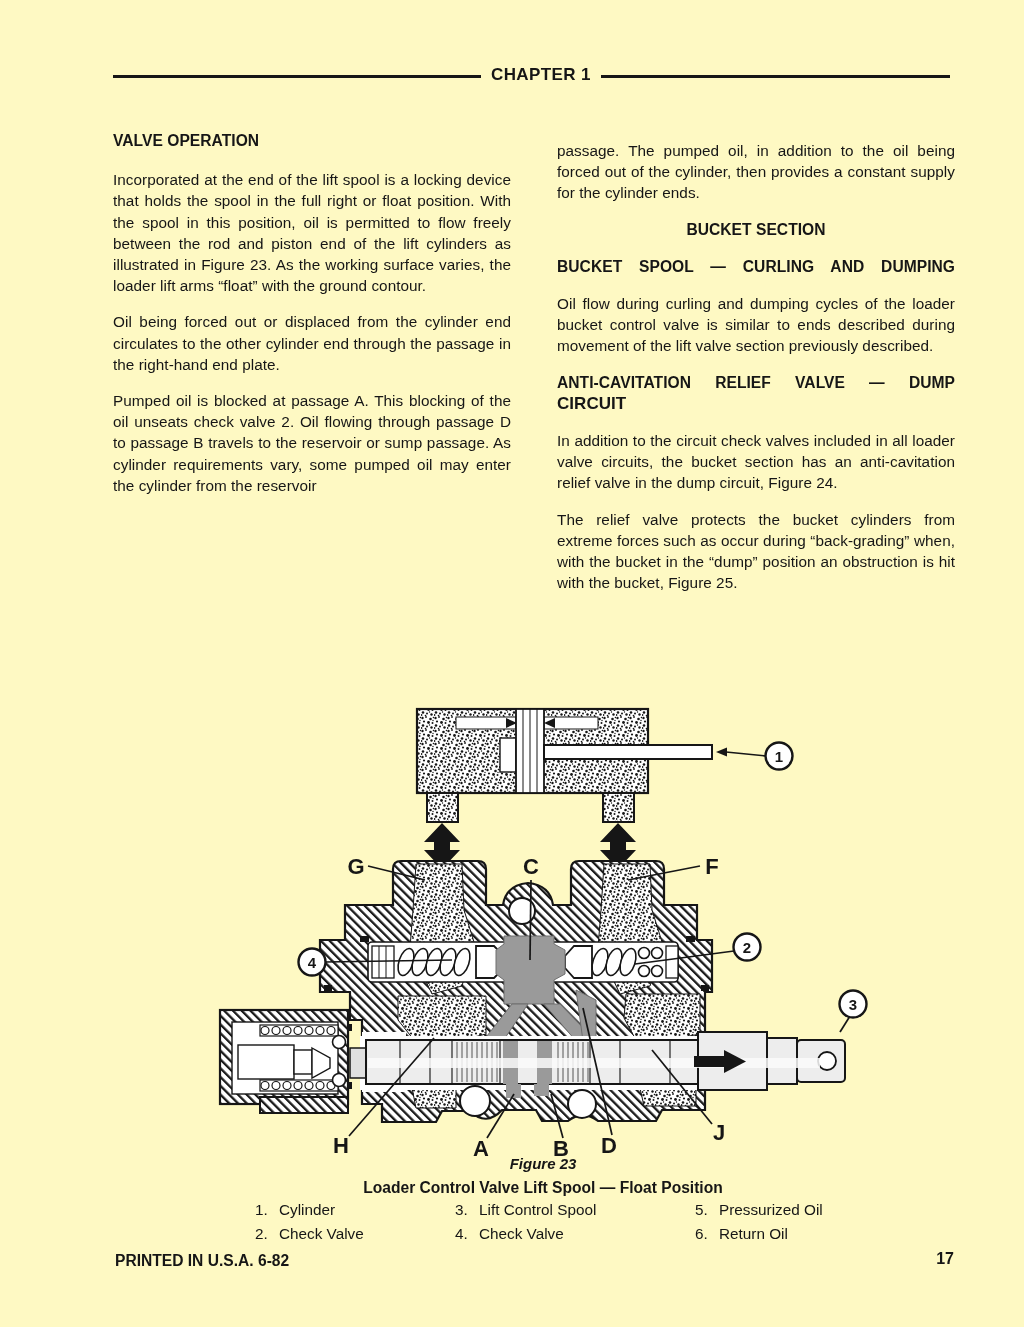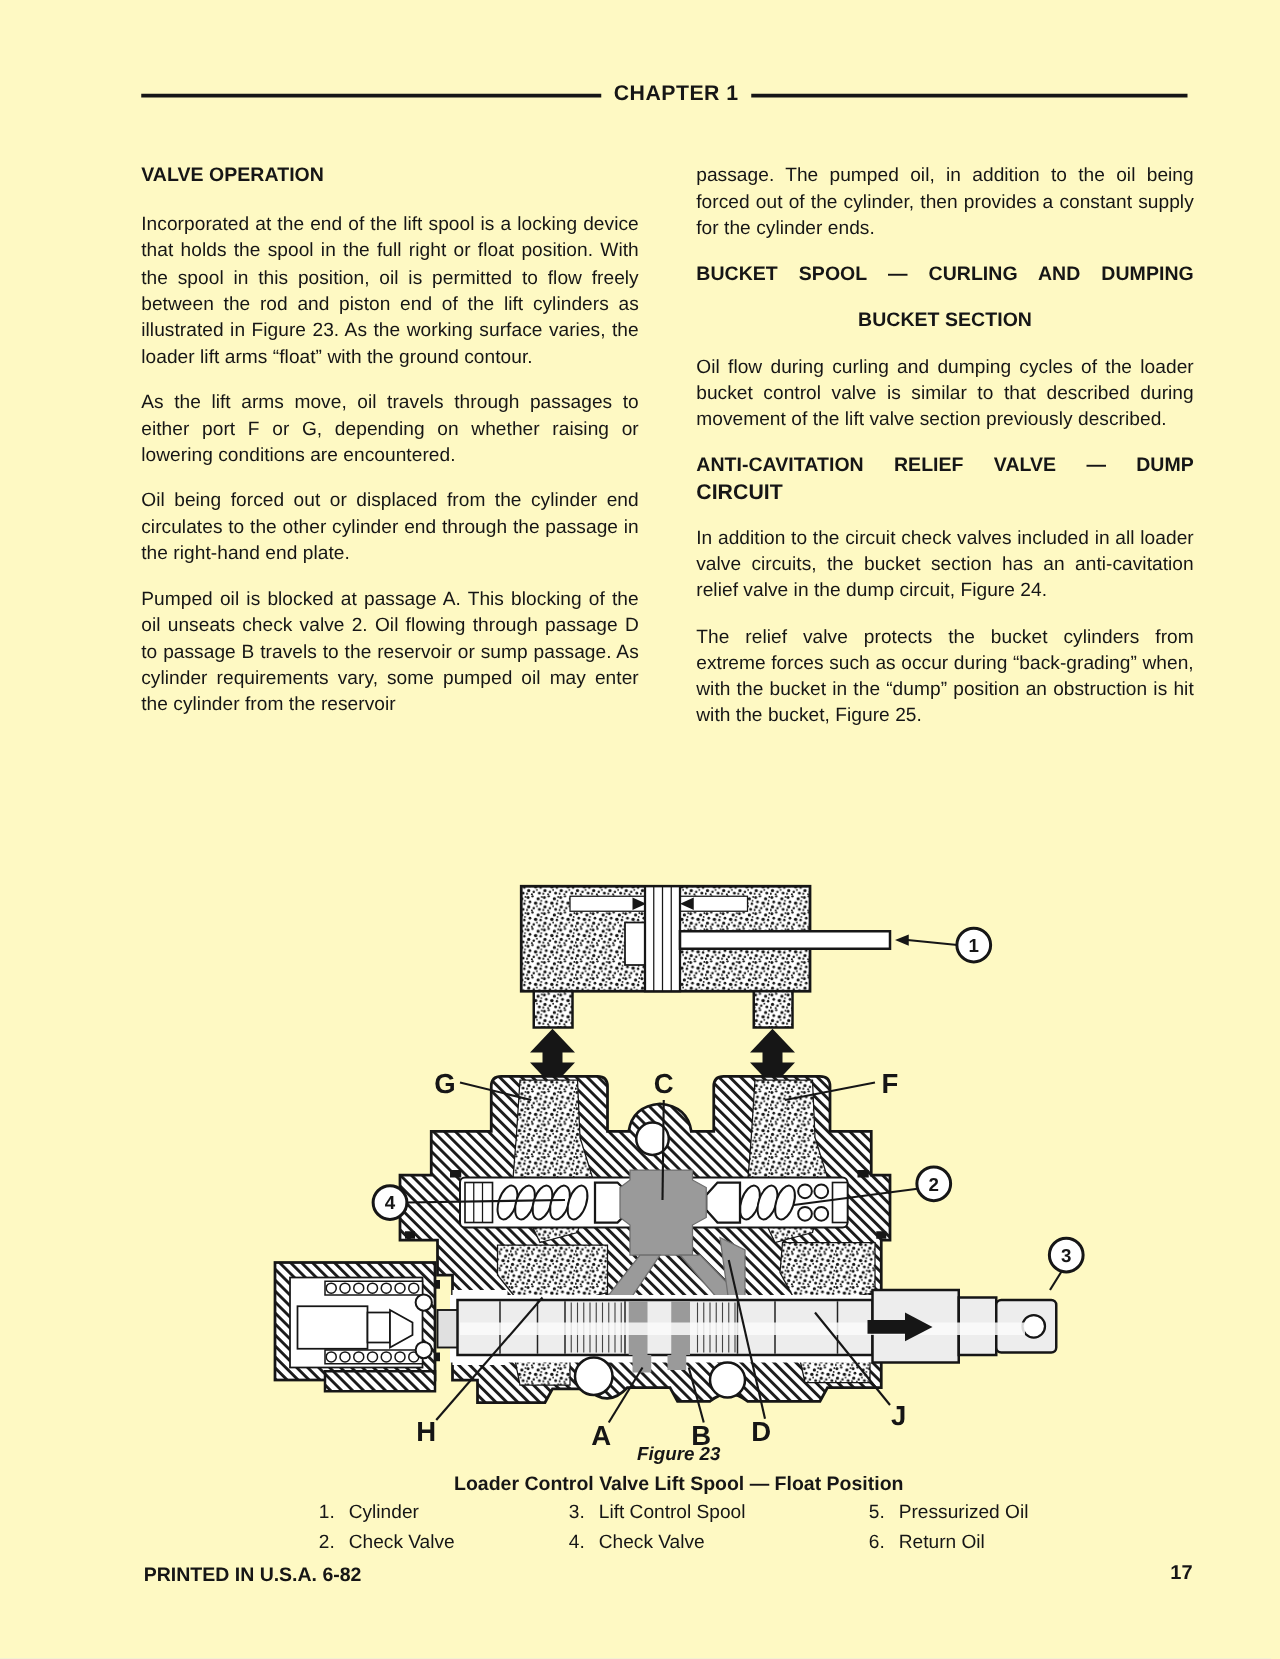--- a/index.html
+++ b/index.html
@@ -13,21 +13,21 @@
   
   .chapter{top:66px; left:113px; width:837px; display:flex; align-items:center;}
   .rule{border-top:3px solid #161616; height:0;}
   .rule-left{width:368px;}
   .rule-right{flex:1;}
   .chapter-label{padding:0 10px; font-weight:bold; font-size:17px; letter-spacing:.4px; transform:translateY(-1px);}
   
   .col{width:398px; font-size:15.3px; line-height:21.2px; text-align:justify; letter-spacing:.04px;}
   .col p{margin:0 0 15px 0;}
   .left-col{top:130px; left:113px;}
-  .right-col{top:130px; left:557px;}
+  .right-col{top:140px; left:557px;}
   .hd{font-weight:bold; font-size:15.6px; margin:0 0 18px 0;}
   .hd-center{text-align:center; margin:4px 0 16px 0;}
   .hd-mid{margin:2px 0 16px 0;}
   .stretch{text-align-last:justify;}
   .hd2{font-weight:bold; font-size:15.6px; margin:2px 0 0 0;}
   .hd2b{font-weight:bold; font-size:17px; margin:0 0 16px 0;}
   
   .diagram{top:690px; left:200px; width:700px; height:478px;}
   .caption{left:113px; width:860px; text-align:center; font-weight:bold;}
   .cap1{top:1155px; font-size:15px;font-style:italic;}
@@ -48,30 +48,29 @@
 
   <div class="abs chapter">
     <div class="rule rule-left"></div>
     <div class="chapter-label">CHAPTER 1</div>
     <div class="rule rule-right"></div>
   </div>
 
   <div class="abs col left-col">
     <div class="hd">VALVE OPERATION</div>
     <p>Incorporated at the end of the lift spool is a locking device that holds the spool in the full right or float position. With the spool in this position, oil is permitted to flow freely between the rod and piston end of the lift cylinders as illustrated in Figure 23. As the working surface varies, the loader lift arms “float” with the ground contour.</p>
-    <p>As the lift arms move, oil travels through passages to either port F or G, depending on whether raising or lowering conditions are encountered.</p>
     <p>Oil being forced out or displaced from the cylinder end circulates to the other cylinder end through the passage in the right-hand end plate.</p>
     <p>Pumped oil is blocked at passage A. This blocking of the oil unseats check valve 2. Oil flowing through passage D to passage B travels to the reservoir or sump passage. As cylinder requirements vary, some pumped oil may enter the cylinder from the reservoir</p>
   </div>
 
   <div class="abs col right-col">
     <p>passage. The pumped oil, in addition to the oil being forced out of the cylinder, then provides a constant supply for the cylinder ends.</p>
+    <div class="hd hd-center">BUCKET SECTION</div>
     <div class="hd hd-mid stretch">BUCKET SPOOL — CURLING AND DUMPING</div>
-    <div class="hd hd-center">BUCKET SECTION</div>
-    <p>Oil flow during curling and dumping cycles of the loader bucket control valve is similar to that described during movement of the lift valve section previously described.</p>
+    <p>Oil flow during curling and dumping cycles of the loader bucket control valve is similar to ends described during movement of the lift valve section previously described.</p>
     <div class="hd2 stretch">ANTI-CAVITATION RELIEF VALVE — DUMP</div>
     <div class="hd2b">CIRCUIT</div>
     <p>In addition to the circuit check valves included in all loader valve circuits, the bucket section has an anti-cavitation relief valve in the dump circuit, Figure 24.</p>
     <p>The relief valve protects the bucket cylinders from extreme forces such as occur during “back-grading” when, with the bucket in the “dump” position an obstruction is hit with the bucket, Figure 25.</p>
   </div>
 
   <svg class="abs diagram" viewBox="0 0 700 478" xmlns="http://www.w3.org/2000/svg">
     <defs>
       <pattern id="hatch" width="6.2" height="6.2" patternUnits="userSpaceOnUse" patternTransform="rotate(-45)">
         <rect width="6.2" height="6.2" fill="#ffffff"></rect>

